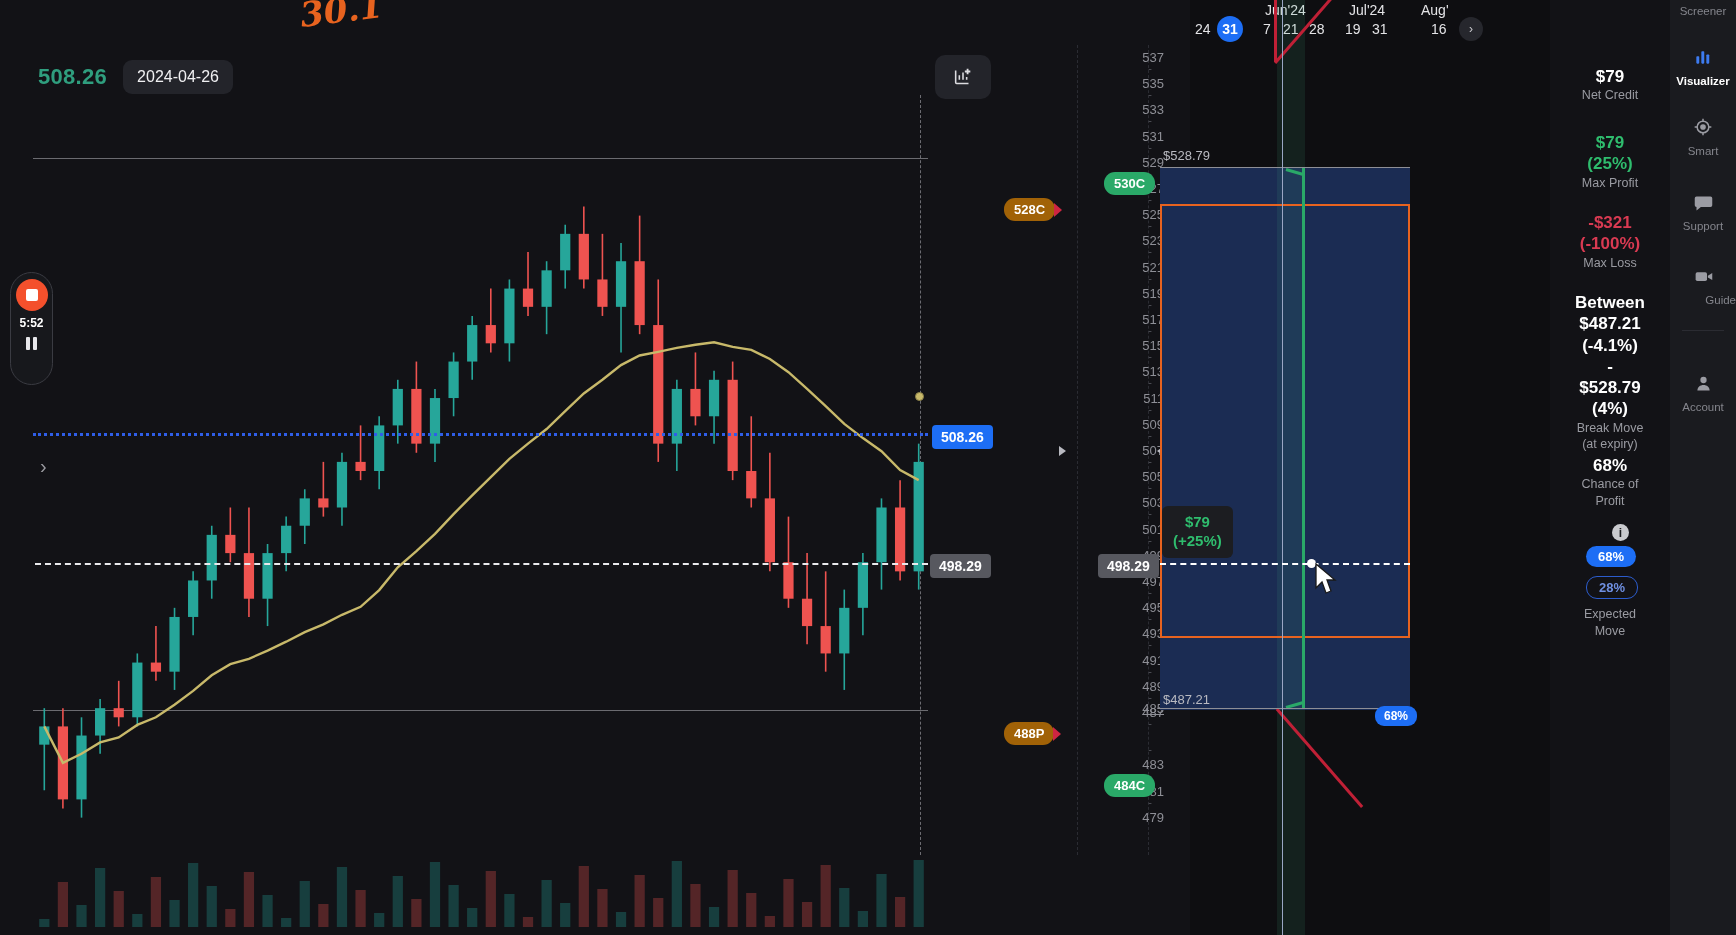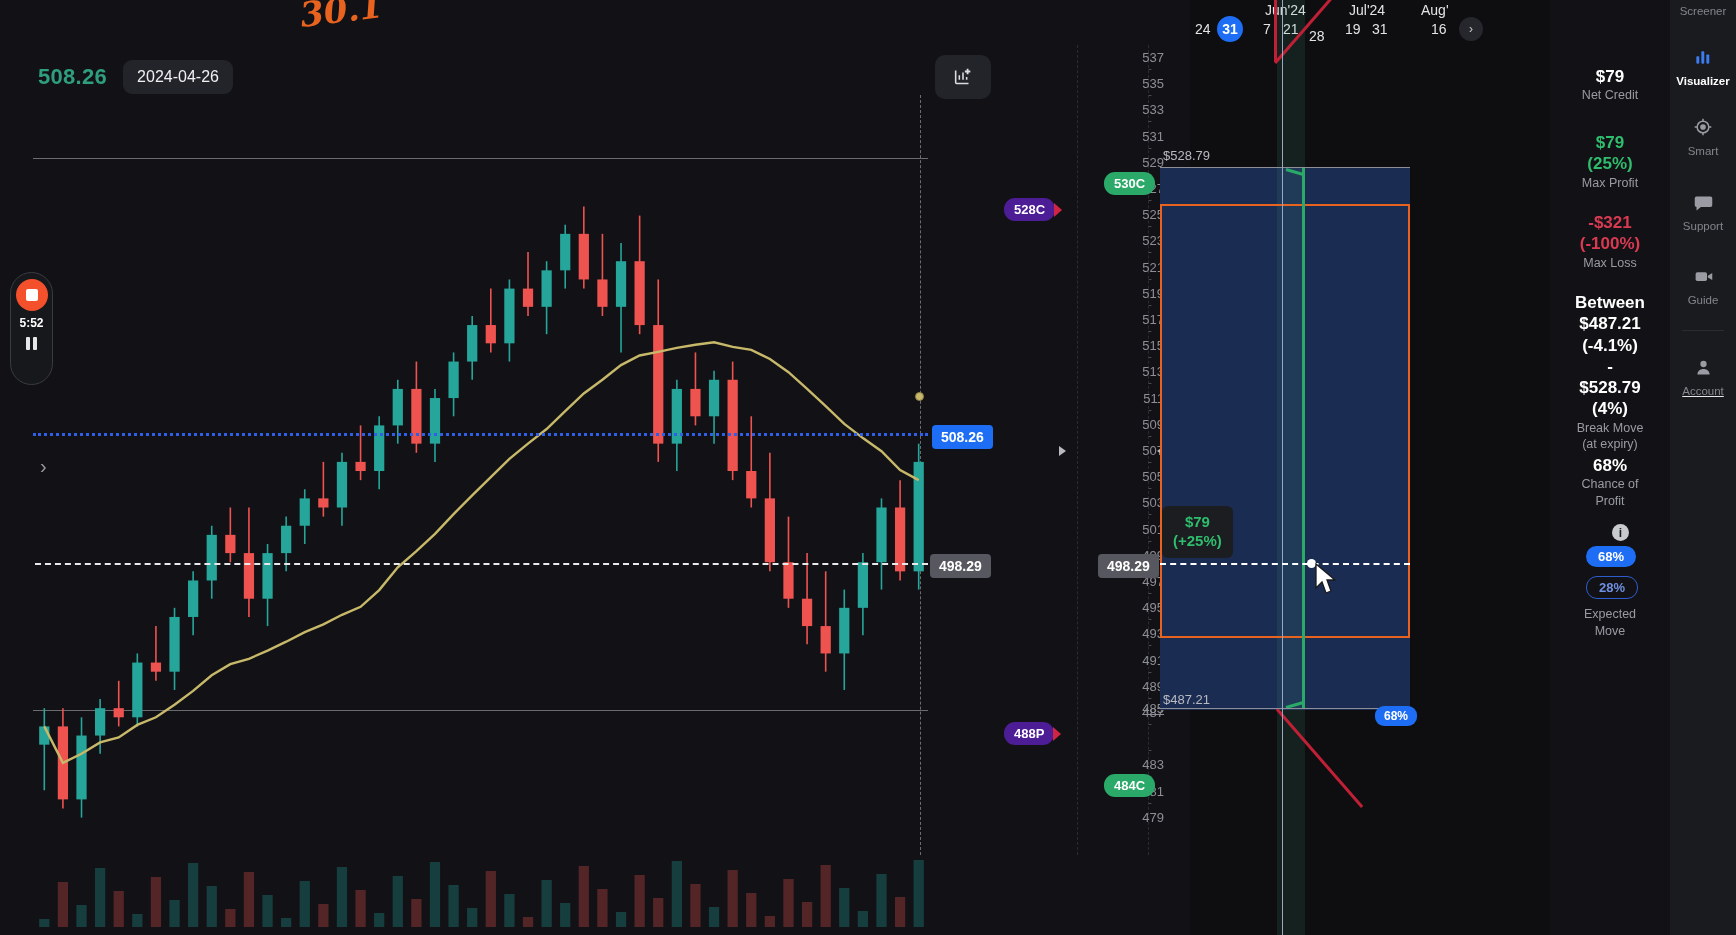--- a/index.html
+++ b/index.html
@@ -62,21 +62,21 @@
   
   #ladder { position:absolute; left:1045px; top:0; width:145px; height:935px; background:#121216; }
   .tick { position:absolute; right:26px; font-size:13px; color:#8e8f96;
      text-align:right; width:40px; }
   .tickdash { position:absolute; right:38px; font-size:11px; color:#54555c; }
   .ladder-line { position:absolute; top:45px; height:810px; width:0; border-left:1px dashed #2b2c33; }
 
   .strike { position:absolute; font-size:13px; font-weight:700; color:#fff;
      padding:4px 10px; border-radius:11px;margin-top:33px; }
   .strike.call { background:#2aa968; }
-  .strike.put  { background:#4c1d95; }
+  .strike.put  { background:#a16207; }
   .strike.sell-arrow::after { content:""; position:absolute; right:-7px; top:5px;
      border-left:8px solid #cf2542; border-top:7px solid transparent; border-bottom:7px solid transparent; }
 
   #payoff { position:absolute; left:1160px; top:0; width:390px; height:935px; }
   .profit-zone { position:absolute; background:#1b2c53; }
   .shade-band { position:absolute; background:rgba(60,160,120,.13); }
   .orange-box { position:absolute; border:2px solid #e8631f; }
   .pl-line { position:absolute; background:#2aa968; }
   .loss-line { position:absolute; background:#c02036; }
   .vline-light { position:absolute; width:1px; background:#9aa6c4; }
@@ -322,21 +322,21 @@
 
   <div class="zoom-btn" style="left:1055px; top:17px;">−</div>
   <div class="zoom-btn" style="left:1089px; top:17px;">+</div>
 
   <div class="nav-arrow" style="left:1151px; top:17px;">‹</div>
   <div class="dnum" style="left:1182px; top:21px;">7</div>
   <div class="dnum" style="left:1195px; top:21px;">24</div>
   <div class="dnum sel" style="left:1217px; top:16px;">31</div>
   <div class="dnum" style="left:1263px; top:21px;">7</div>
   <div class="dnum" style="left:1283px; top:21px;">21</div>
-  <div class="dnum" style="left:1309px; top:21px;margin-top:7px;">28</div>
+  <div class="dnum" style="left:1309px; top:21px;">28</div>
   <div class="dnum" style="left:1345px; top:21px;">19</div>
   <div class="dnum" style="left:1372px; top:21px;">31</div>
   <div class="dnum" style="left:1431px; top:21px;">16</div>
   <div class="nav-arrow" style="left:1459px; top:17px;">›</div>
 
   <div class="dmon" style="left:1265px; top:2px;">Jun'24</div>
   <div class="dmon" style="left:1349px; top:2px;">Jul'24</div>
   <div class="dmon" style="left:1421px; top:2px;">Aug'</div>
 
   <div id="ladder">
@@ -526,31 +526,31 @@
 
     <div class="rail-item" style="top:187px;">
       <div class="rail-icon">
         <svg width="21" height="21" viewBox="0 0 24 24" fill="#9b9ca3">
           <path d="M4 5h16a2 2 0 012 2v8a2 2 0 01-2 2H9l-5 4v-4a2 2 0 01-2-2V7a2 2 0 012-2z"></path>
         </svg>
       </div>
       <div class="rail-label">Support</div>
     </div>
 
-    <div class="rail-item" style="top:261px;">
+    <div class="rail-item" style="top:261px;text-align:right;">
       <div class="rail-icon">
         <svg width="21" height="21" viewBox="0 0 24 24" fill="#9b9ca3">
           <rect x="3" y="7" width="13" height="10" rx="2"></rect>
             <path d="M17 11l5-3v8l-5-3z"></path>
         </svg>
       </div>
       <div class="rail-label">Guide</div>
     </div>
 
-    <div class="rail-item" style="top:352px;text-decoration:underline;">
+    <div class="rail-item" style="top:368px;">
       <div class="rail-icon">
         <svg width="21" height="21" viewBox="0 0 24 24" fill="#9b9ca3">
           <circle cx="12" cy="8" r="3.6"></circle>
             <path d="M5 20c0-3.9 3.1-6.4 7-6.4s7 2.5 7 6.4z"></path>
         </svg>
       </div>
       <div class="rail-label">Account</div>
     </div>
   </div>
   <div class="rail-sep"></div>

